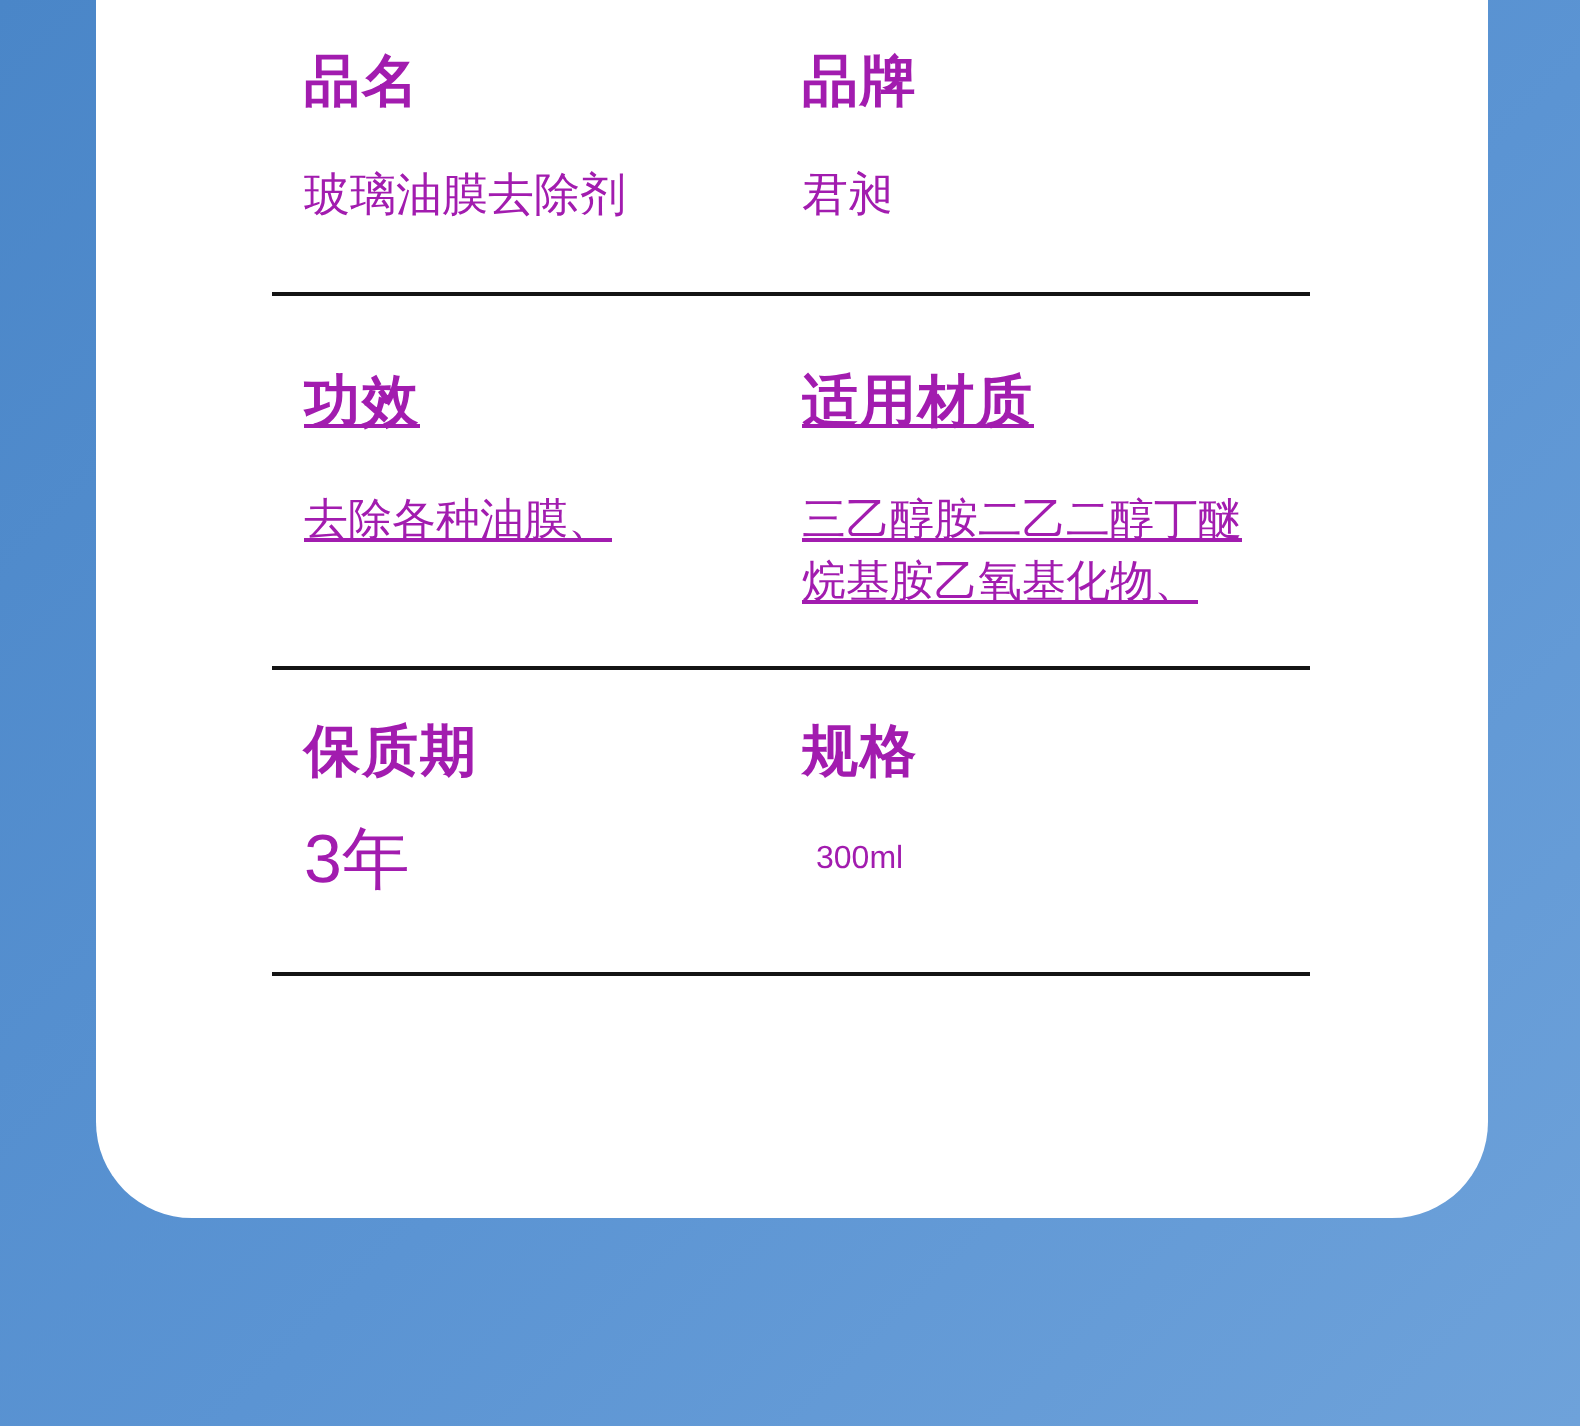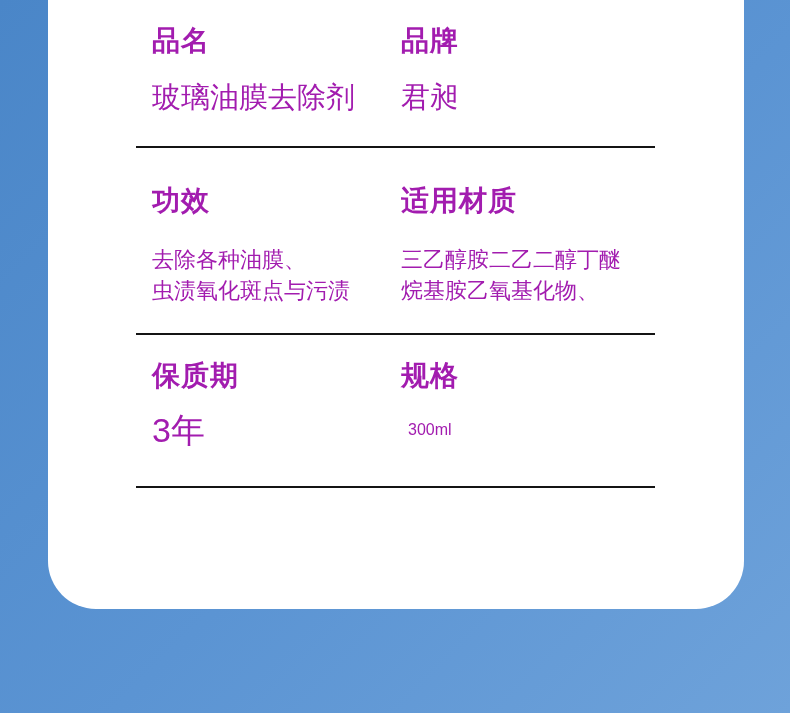--- a/index.html
+++ b/index.html
@@ -20,33 +20,33 @@
   }
   .spec-table {
     position: absolute;
     left: 88px;
     top: 60px;
     width: 519px;
     color: #a21caf;
   }
   .section { width: 100%; }
   .sec-1 { padding: 24px 0 32px 0; }
-  .sec-2 { padding: 36px 0 27px 0; }
+  .sec-2 { padding: 36px 0 27px 0; text-decoration: underline; }
   .sec-3 { padding: 24px 0 39px 0; }
   .row { display: flex; padding-left: 16px; }
   .c1 { width: 216px; flex: none; }
   .c2 { flex: 1; margin-left: 33px; }
   .label {
     font-size: 28px;
     font-weight: 700;
     line-height: 34px;
     letter-spacing: 1px;
   }
   .values { margin-top: 22px; }
-  .value-lg { font-size: 29px; line-height: 34px; font-weight: 400; }
+  .value-lg { font-size: 23px; line-height: 34px; font-weight: 400; }
   .sec-2 .values { margin-top: 26px; }
   .value-md { font-size: 22px; line-height: 31px; font-weight: 400; }
   .sec-3 .values { margin-top: 20px; }
   .value-shelf { font-size: 34px; line-height: 34px; font-weight: 400; }
   .value-spec { font-size: 16px; line-height: 34px; font-weight: 400; padding-left: 7px; }
   .divider {
     width: 519px;
     height: 2px;
     background: #141414;
     border: none;
@@ -71,21 +71,20 @@
     <div class="divider"></div>
 
     <div class="section sec-2">
       <div class="row">
         <div class="c1 label">功效</div>
         <div class="c2 label">适用材质</div>
       </div>
       <div class="row values">
         <div class="c1">
           <div class="value-md">去除各种油膜、</div>
-          <div class="value-md">虫渍氧化斑点与污渍</div>
         </div>
         <div class="c2">
           <div class="value-md">三乙醇胺二乙二醇丁醚</div>
           <div class="value-md">烷基胺乙氧基化物、</div>
         </div>
       </div>
     </div>
     <div class="divider"></div>
 
     <div class="section sec-3">

